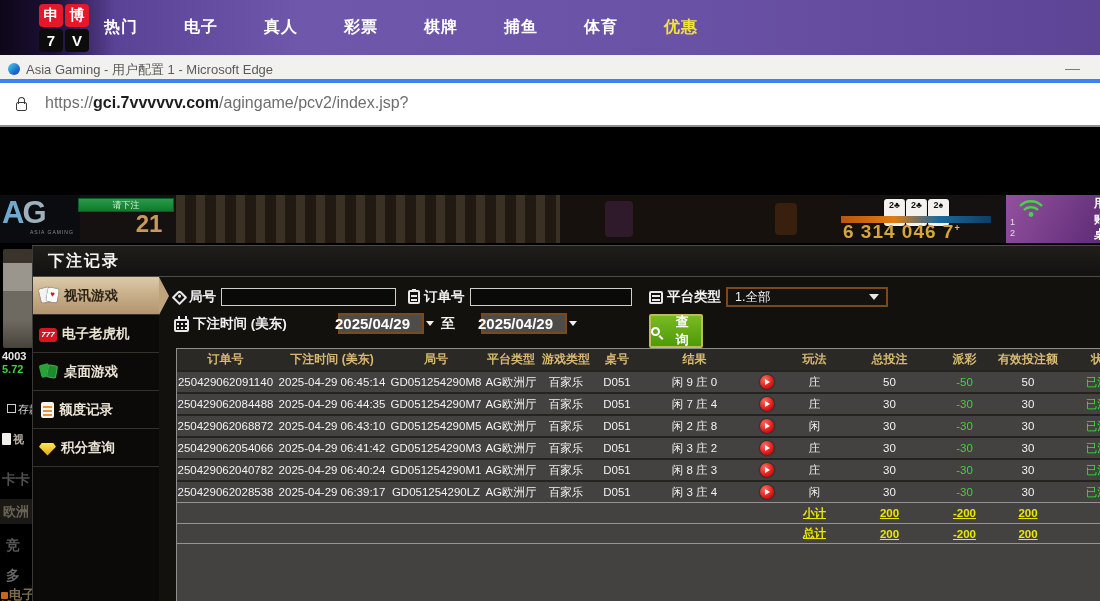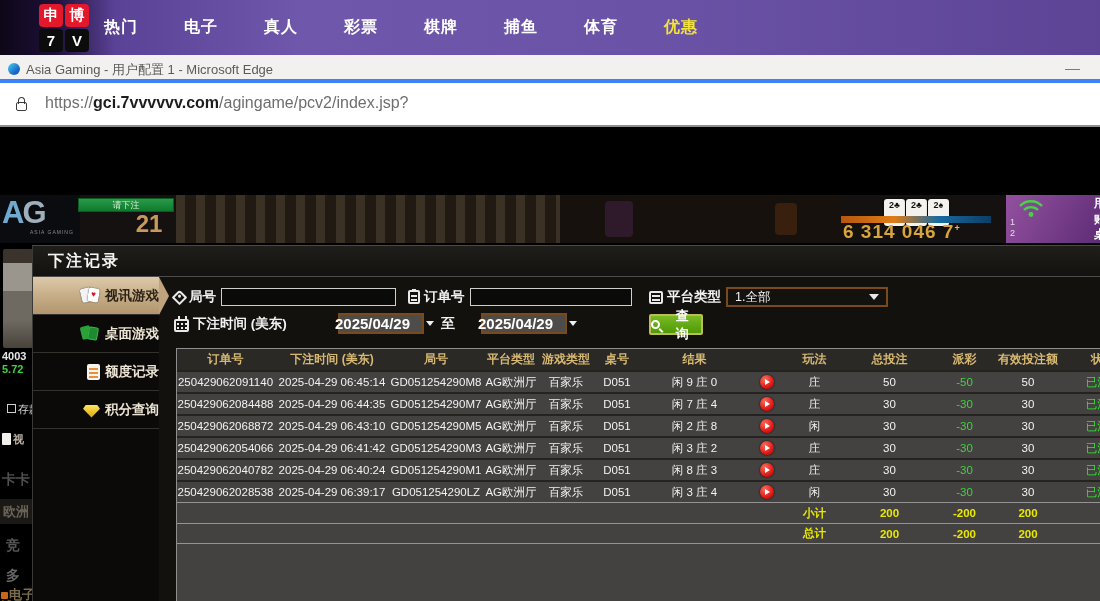--- a/index.html
+++ b/index.html
@@ -80,21 +80,21 @@
   .r-k6{left:0px;top:355px;font-size:13px;color:#6a5a40;}
 
   
   .modal{position:absolute;left:32px;top:245px;width:1068px;height:356px;background:#13110e;
          border-top:1px solid #4a4a46;border-left:1px solid #393935;overflow:hidden;z-index:10;}
   .m-header{position:absolute;left:0;top:0;width:100%;height:31px;
             background:linear-gradient(180deg,#201e1a,#131210);border-bottom:1px solid #4c4c48;}
   .m-title{position:absolute;left:15px;top:5px;color:#f4f4f4;font-size:16px;font-weight:bold;letter-spacing:2px;}
   .m-side{position:absolute;left:0;top:31px;width:126px;height:325px;background:#0b0a08;}
   .side-item{position:relative;height:38px;display:flex;align-items:center;gap:5px;padding-left:6px;
-             border-bottom:1px solid #34322d;color:#ebe3d3;font-size:13.5px;font-weight:bold;cursor:pointer;justify-content:flex-end;}
+             border-bottom:1px solid #34322d;color:#ebe3d3;font-size:13.5px;font-weight:bold;cursor:pointer;}
   .side-item.active{background:linear-gradient(180deg,#dccaac,#c9b08a 45%,#b1966f);color:#2c2317;}
   .side-item.active::after{content:"";position:absolute;right:-10px;top:50%;transform:translateY(-50%);
              border-left:10px solid #bfa37c;border-top:19px solid transparent;border-bottom:19px solid transparent;}
   
   .ic{position:relative;width:20px;height:19px;flex:0 0 20px;}
   .ic-cards::before{content:"";position:absolute;left:1px;top:2px;width:11px;height:14px;background:#f3f3f3;border-radius:2px;transform:rotate(-14deg);box-shadow:0 0 1px #000;}
   .ic-cards::after{content:"♥";position:absolute;left:8px;top:2px;width:11px;height:14px;background:#ffffff;border-radius:2px;transform:rotate(9deg);color:#d81020;font-size:8px;line-height:14px;text-align:center;box-shadow:0 0 1px #000;}
   .ic-slot{width:18px;height:14px;margin-top:2px;background:#d81424;border-radius:3px;color:#fff;
            font-size:8px;font-weight:bold;font-style:italic;text-align:center;line-height:13px;flex:0 0 18px;}
   .ic-tg::before{content:"";position:absolute;left:1px;top:2px;width:10px;height:13px;background:#2aa23a;border-radius:2px;transform:rotate(-14deg);}
@@ -119,33 +119,33 @@
       box-shadow:4px 0 0 #e9e9e9,8px 0 0 #e9e9e9,0 4px 0 #e9e9e9,4px 4px 0 #e9e9e9,8px 4px 0 #e9e9e9;}
   .ic-cal::after{content:"";position:absolute;top:-5px;left:2px;width:2px;height:3px;background:#e9e9e9;box-shadow:7px 0 0 #e9e9e9;}
   .f-input{position:absolute;height:18px;background:#0a0a08;border:1px solid #cfcfcf;color:#eee;font-size:12px;padding:0 4px;}
   .f-select{position:absolute;height:20px;background:#14120f;border:2px solid #7a4a1c;color:#f2f2f2;
             font-size:12.5px;display:flex;align-items:center;padding:0 7px;cursor:pointer;}
   .caret{width:0;height:0;border-left:5px solid transparent;border-right:5px solid transparent;border-top:6px solid #e8e8e8;margin-left:auto;}
   .f-date{position:absolute;height:21px;background:#4e4c49;border:2px solid #7a4a1c;color:#fff;font-size:15px;
           font-weight:bold;display:flex;align-items:center;justify-content:center;gap:16px;cursor:pointer;padding-left:7px;}
   .caret-sm{width:0;height:0;border-left:4px solid transparent;border-right:4px solid transparent;border-top:5px solid #f0f0f0;}
   .f-to{position:absolute;color:#f2f2f2;font-size:14px;font-weight:bold;}
-  .f-search{position:absolute;width:54px;height:21px;background:linear-gradient(180deg,#79ba24,#4e9a07);
+  .f-search{position:absolute;width:54px;height:34px;background:linear-gradient(180deg,#79ba24,#4e9a07);
             border:2px solid #bdbd55;border-radius:2px;color:#fff;font-size:13px;font-weight:bold;
             display:flex;align-items:center;justify-content:center;gap:16px;cursor:pointer;}
   .ic-mag{position:relative;width:9px;height:9px;border:2px solid #fff;border-radius:50%;}
   .ic-mag::after{content:"";position:absolute;width:2px;height:5px;background:#fff;transform:rotate(-45deg);left:7px;top:6px;}
 
   
   .btable{position:absolute;left:143px;top:102px;width:965px;height:254px;background:#444240;border:1px solid #8f8f8f;}
   .tg{display:grid;grid-template-columns:97px 116px 92px 58px 52px 50px 105px 40px 55px 95px 55px 72px 78px;}
   .thead{height:21px;background:#2a2926;color:#d8b972;font-size:12px;font-weight:bold;}
   .trow{height:22px;border-top:2px solid #252320;color:#f2f2f2;font-size:11.5px;}
   .trow.sum{height:21px;border-top:1px solid #949494;font-weight:bold;}
-  .trow.sum .tcell{color:#e8e800;}
+  .trow.sum .tcell{color:#e8e800;text-decoration:underline;}
   .trow.grand{border-bottom:1px solid #949494;}
   .tcell{display:flex;align-items:center;justify-content:center;white-space:nowrap;overflow:visible;}
   .tcell.neg{color:#3ed43c;}
   .tcell.stat{color:#2ee82e;}
   .playbtn{width:14px;height:14px;border-radius:50%;background:radial-gradient(circle at 35% 30%,#ff6a5a,#d60e0e 70%);
            display:inline-flex;align-items:center;justify-content:center;cursor:pointer;box-shadow:0 0 2px #000;}
   .ptri{width:0;height:0;border-left:5px solid #fff;border-top:3px solid transparent;border-bottom:3px solid transparent;margin-left:1px;}
 </style>
 </head>
 <body>
@@ -236,20 +236,24 @@
     <div class="m-header">
       <span class="m-title">下注记录</span>
     </div>
 
     <div class="m-side">
       <div class="side-item active">
         <span class="ic ic-cards"></span>
         <span>视讯游戏</span>
       </div>
       <div class="side-item">
+        <span class="ic-slot">777</span>
+        <span>电子老虎机</span>
+      </div>
+      <div class="side-item">
         <span class="ic ic-tg"></span>
         <span>桌面游戏</span>
       </div>
       <div class="side-item">
         <span class="ic-doc"></span>
         <span>额度记录</span>
       </div>
       <div class="side-item">
         <span class="ic-diamond"></span>
         <span>积分查询</span>

